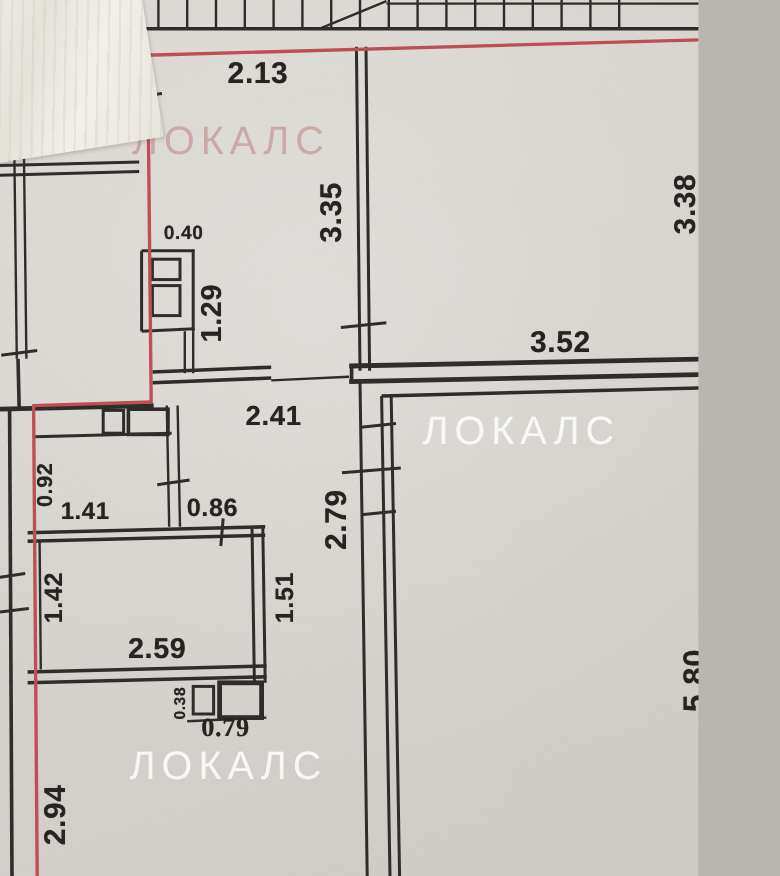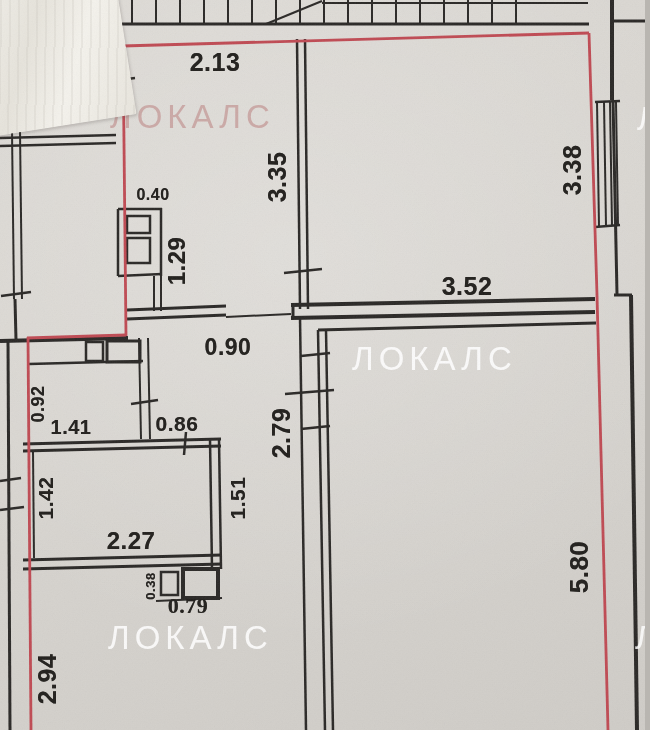--- a/index.html
+++ b/index.html
@@ -1,17 +1,17 @@
 <!DOCTYPE html>
 <html><head>
 <meta charset="utf-8">
 <style>
   html,body{margin:0;padding:0;background:#b9b6b1;}
   .stage{
-    position:relative;width:645px;height:730px;overflow:hidden;
+    position:relative;width:582px;height:730px;overflow:hidden;
     background:
       radial-gradient(120% 90% at 45% 35%, rgba(255,255,255,0.20), rgba(0,0,0,0) 60%),
       linear-gradient(160deg, #dcd9d4 0%, #d8d5d0 45%, #cfccc7 100%);
     font-family:"Liberation Sans", sans-serif;
   }
   .stage svg{position:absolute;left:0;top:0;}
   .dim{
     position:absolute;
     color:#211f1c;
     font-weight:700;
@@ -176,28 +176,28 @@
       <line x1="597" y1="295" x2="608" y2="730"></line>
     </g>
   </svg>
 
   <div class="dim" style="left:215px;top:62px;font-size:25px;">2.13</div>
   <div class="dim rot" style="left:277px;top:177px;font-size:25px;">3.35</div>
   <div class="dim rot" style="left:572px;top:170px;font-size:25px;">3.38</div>
   <div class="dim" style="left:153px;top:195px;font-size:16px;">0.40</div>
   <div class="dim rot" style="left:177px;top:261px;font-size:24px;">1.29</div>
   <div class="dim" style="left:467px;top:286px;font-size:25px;">3.52</div>
-  <div class="dim" style="left:228px;top:347px;font-size:23px;">0.90</div>
+  <div class="dim" style="left:228px;top:347px;font-size:23px;">2.41</div>
   <div class="dim rot" style="left:38px;top:404px;font-size:18px;">0.92</div>
   <div class="dim" style="left:71px;top:427px;font-size:20px;">1.41</div>
   <div class="dim" style="left:177px;top:424px;font-size:21px;text-align:right;">0.86</div>
   <div class="dim rot" style="left:281px;top:433px;font-size:25px;">2.79</div>
   <div class="dim rot" style="left:46px;top:498px;font-size:21px;">1.42</div>
   <div class="dim rot" style="left:238px;top:498px;font-size:21px;">1.51</div>
-  <div class="dim" style="left:131px;top:541px;font-size:24px;">2.27</div>
+  <div class="dim" style="left:131px;top:541px;font-size:24px;">2.59</div>
   <div class="dim rot" style="left:150px;top:586px;font-size:13px;">0.38</div>
   <div class="dim" style="left:188px;top:606px;font-size:22px;font-family:Liberation Serif, serif;">0.79</div>
   <div class="dim rot" style="left:579px;top:567px;font-size:26px;">5.80</div>
   <div class="dim rot" style="left:47px;top:679px;font-size:25px;">2.94</div>
 
   <div class="wm" style="left:110px;top:98px;font-size:33px;color:rgba(186,132,130,0.60);">ЛОКАЛС</div>
   <div class="wm" style="left:637px;top:100px;font-size:33px;color:rgba(255,255,255,0.80);">Л</div>
   <div class="wm" style="left:352px;top:340px;font-size:33px;color:rgba(255,255,255,0.85);">ЛОКАЛС</div>
   <div class="wm" style="left:108px;top:619px;font-size:33px;color:rgba(255,255,255,0.85);">ЛОКАЛС</div>
   <div class="wm" style="left:635px;top:619px;font-size:33px;color:rgba(255,255,255,0.80);">Л</div>

